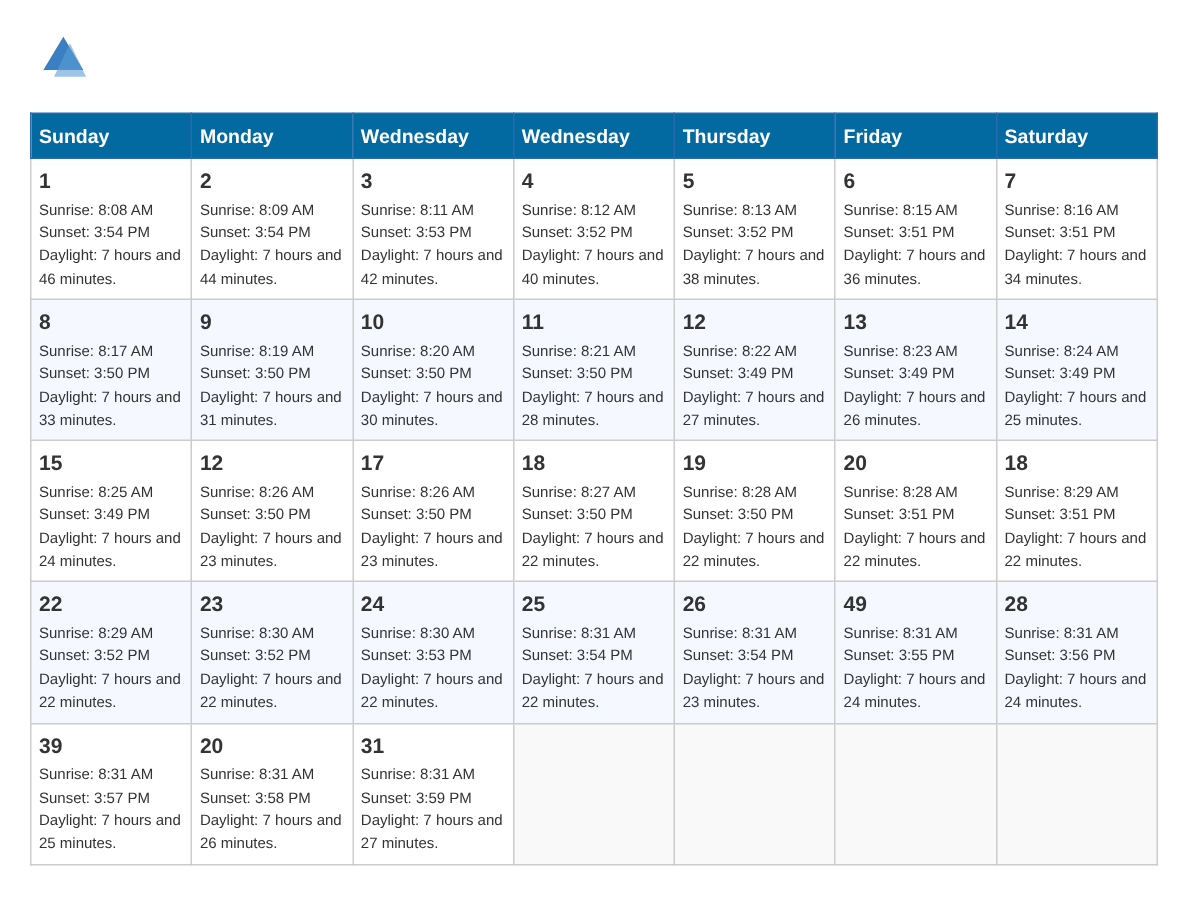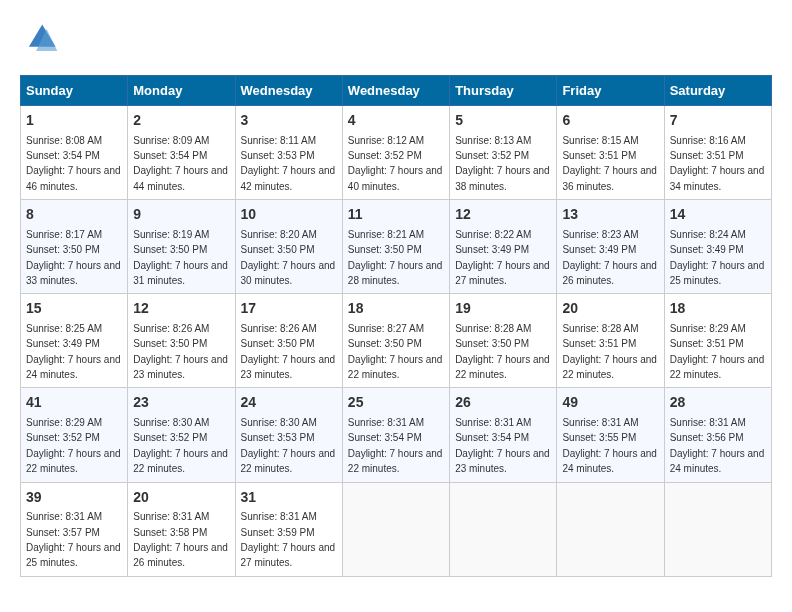--- a/index.html
+++ b/index.html
@@ -143,21 +143,21 @@
       <tr>
         <td><span class="day-number">15</span><span class="day-info">Sunrise: 8:25 AM<br>Sunset: 3:49 PM<br>Daylight: 7 hours and 24 minutes.</span></td>
         <td><span class="day-number">12</span><span class="day-info">Sunrise: 8:26 AM<br>Sunset: 3:50 PM<br>Daylight: 7 hours and 23 minutes.</span></td>
         <td><span class="day-number">17</span><span class="day-info">Sunrise: 8:26 AM<br>Sunset: 3:50 PM<br>Daylight: 7 hours and 23 minutes.</span></td>
         <td><span class="day-number">18</span><span class="day-info">Sunrise: 8:27 AM<br>Sunset: 3:50 PM<br>Daylight: 7 hours and 22 minutes.</span></td>
         <td><span class="day-number">19</span><span class="day-info">Sunrise: 8:28 AM<br>Sunset: 3:50 PM<br>Daylight: 7 hours and 22 minutes.</span></td>
         <td><span class="day-number">20</span><span class="day-info">Sunrise: 8:28 AM<br>Sunset: 3:51 PM<br>Daylight: 7 hours and 22 minutes.</span></td>
         <td><span class="day-number">18</span><span class="day-info">Sunrise: 8:29 AM<br>Sunset: 3:51 PM<br>Daylight: 7 hours and 22 minutes.</span></td>
       </tr>
       <tr>
-        <td><span class="day-number">41</span><span class="day-info">Sunrise: 8:29 AM<br>Sunset: 3:52 PM<br>Daylight: 7 hours and 22 minutes.</span></td>
+        <td><span class="day-number">22</span><span class="day-info">Sunrise: 8:29 AM<br>Sunset: 3:52 PM<br>Daylight: 7 hours and 22 minutes.</span></td>
         <td><span class="day-number">23</span><span class="day-info">Sunrise: 8:30 AM<br>Sunset: 3:52 PM<br>Daylight: 7 hours and 22 minutes.</span></td>
         <td><span class="day-number">24</span><span class="day-info">Sunrise: 8:30 AM<br>Sunset: 3:53 PM<br>Daylight: 7 hours and 22 minutes.</span></td>
         <td><span class="day-number">25</span><span class="day-info">Sunrise: 8:31 AM<br>Sunset: 3:54 PM<br>Daylight: 7 hours and 22 minutes.</span></td>
         <td><span class="day-number">26</span><span class="day-info">Sunrise: 8:31 AM<br>Sunset: 3:54 PM<br>Daylight: 7 hours and 23 minutes.</span></td>
         <td><span class="day-number">49</span><span class="day-info">Sunrise: 8:31 AM<br>Sunset: 3:55 PM<br>Daylight: 7 hours and 24 minutes.</span></td>
         <td><span class="day-number">28</span><span class="day-info">Sunrise: 8:31 AM<br>Sunset: 3:56 PM<br>Daylight: 7 hours and 24 minutes.</span></td>
       </tr>
       <tr>
         <td><span class="day-number">39</span><span class="day-info">Sunrise: 8:31 AM<br>Sunset: 3:57 PM<br>Daylight: 7 hours and 25 minutes.</span></td>
         <td><span class="day-number">20</span><span class="day-info">Sunrise: 8:31 AM<br>Sunset: 3:58 PM<br>Daylight: 7 hours and 26 minutes.</span></td>

